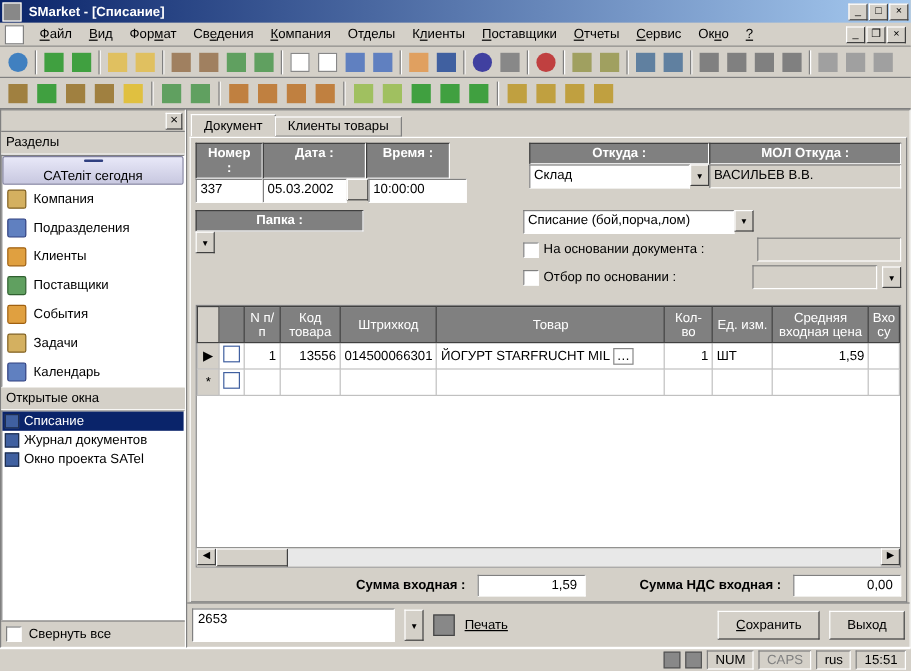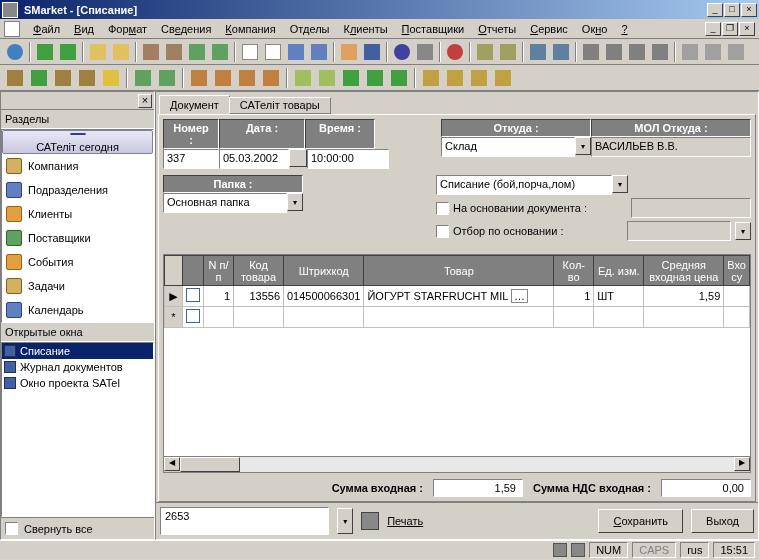--- a/index.html
+++ b/index.html
@@ -63,21 +63,21 @@
 .grid table { border-collapse: collapse; width: 100%; }
 .grid th { background: #808080; color: #fff; border: 1px solid #404040; padding: 2px 3px; font-weight: normal; text-align: center; height: 30px; }
 .grid td { border: 1px solid #c0c0c0; padding: 2px 3px; height: 18px; background: #fff; }
 .grid .rowhdr { background: #d4d0c8; width: 18px; text-align: center; }
 .grid .doc-ico { width: 14px; height: 14px; background: #fff; border: 1px solid #4060a0; display: inline-block; }
 .grid-scroll { height: 16px; background: #d4d0c8; border-top: 1px solid #808080; display: flex; margin-top: auto; }
 .grid-scroll .thumb { width: 60px; background: #d4d0c8; border: 1px solid; border-color: #fff #404040 #404040 #fff; }
 .grid-scroll .sbtn { width: 16px; height: 14px; background: #d4d0c8; border: 1px solid; border-color: #fff #404040 #404040 #fff; text-align: center; font-size: 8px; }
 
 .sum-row { display: flex; justify-content: flex-end; gap: 10px; margin-top: 6px; align-items: center; }
-.sum-label { font-weight: bold; }
+.sum-label { font-weight: bold; margin-left: 35px; }
 .sum-val { background: #fff; border: 1px solid; border-color: #808080 #fff #fff #808080; padding: 2px 6px; width: 90px; text-align: right; }
 
 .footer { display: flex; padding: 4px; gap: 8px; align-items: center; border-top: 1px solid #808080; }
 .big-inp { flex: 1; background: #fff; border: 1px solid; border-color: #808080 #fff #fff #808080; height: 28px; padding: 2px 4px; }
 .btn { background: #d4d0c8; border: 1px solid; border-color: #fff #404040 #404040 #fff; padding: 4px 14px; cursor: pointer; height: 24px; }
 .print-ico { width: 18px; height: 18px; background: #888; border: 1px solid #444; }
 
 .statusbar { height: 19px; background: #d4d0c8; border-top: 1px solid #fff; display: flex; align-items: center; padding: 0 4px; gap: 4px; }
 .stat-cell { border: 1px solid; border-color: #808080 #fff #fff #808080; padding: 1px 6px; height: 16px; display: flex; align-items: center; }
 .stat-spacer { flex: 1; }
@@ -343,21 +343,21 @@
     </div>
     <div class="collapse-row">
       <span class="chk"></span>
       <span>Свернуть все</span>
     </div>
   </div>
 
   <div class="content">
     <div class="tabs">
       <div class="tab">Документ</div>
-      <div class="tab inactive">САТеліт товары</div>
+      <div class="tab inactive">Клиенты товары</div>
     </div>
     <div class="tab-body">
 
       <div class="field-grid">
         <div>
             <div class="field-row">
           <div class="header-panel" style="width:56px">Номер :</div>
           <div class="header-panel" style="width:86px">Дата :</div>
           <div class="header-panel" style="width:70px">Время :</div>
         </div>
@@ -378,21 +378,20 @@
           <div class="dd"></div>
           <div class="inp" style="width:160px;background:#d4d0c8">ВАСИЛЬЕВ В.В.</div>
         </div>
           </div>
       </div>
 
       <div class="field-grid">
         <div>
             <div class="header-panel" style="width:140px">Папка :</div>
         <div class="field-row">
-          <div class="inp" style="width:124px">Основная папка</div>
           <div class="dd"></div>
         </div>
           </div>
         <div style="margin-left:auto;width:315px">
           <div class="field-row">
             <div class="inp" style="width:176px">Списание (бой,порча,лом)</div>
             <div class="dd"></div>
           </div>
           <div class="check-row">
             <span class="chkbox"></span>

